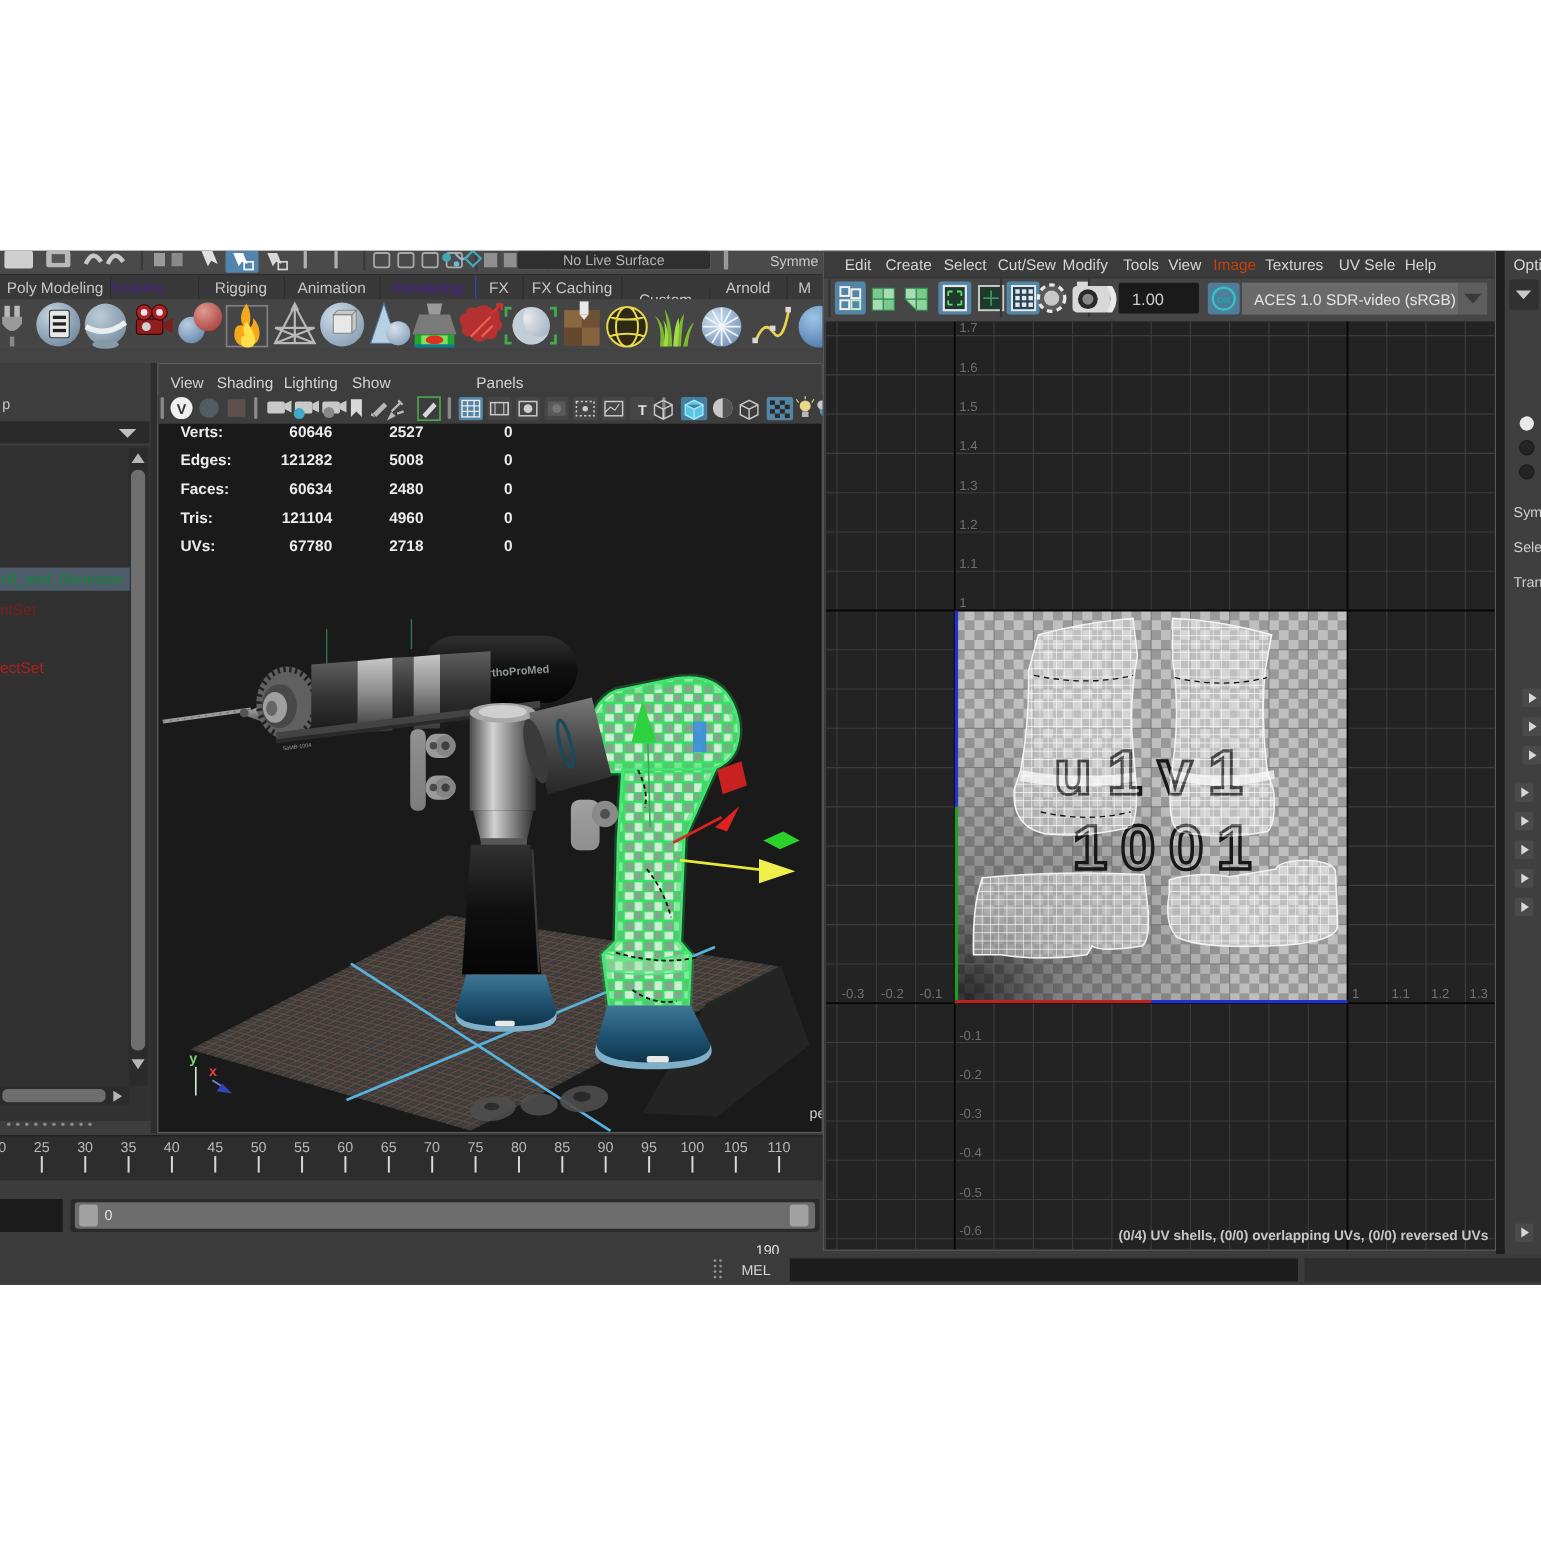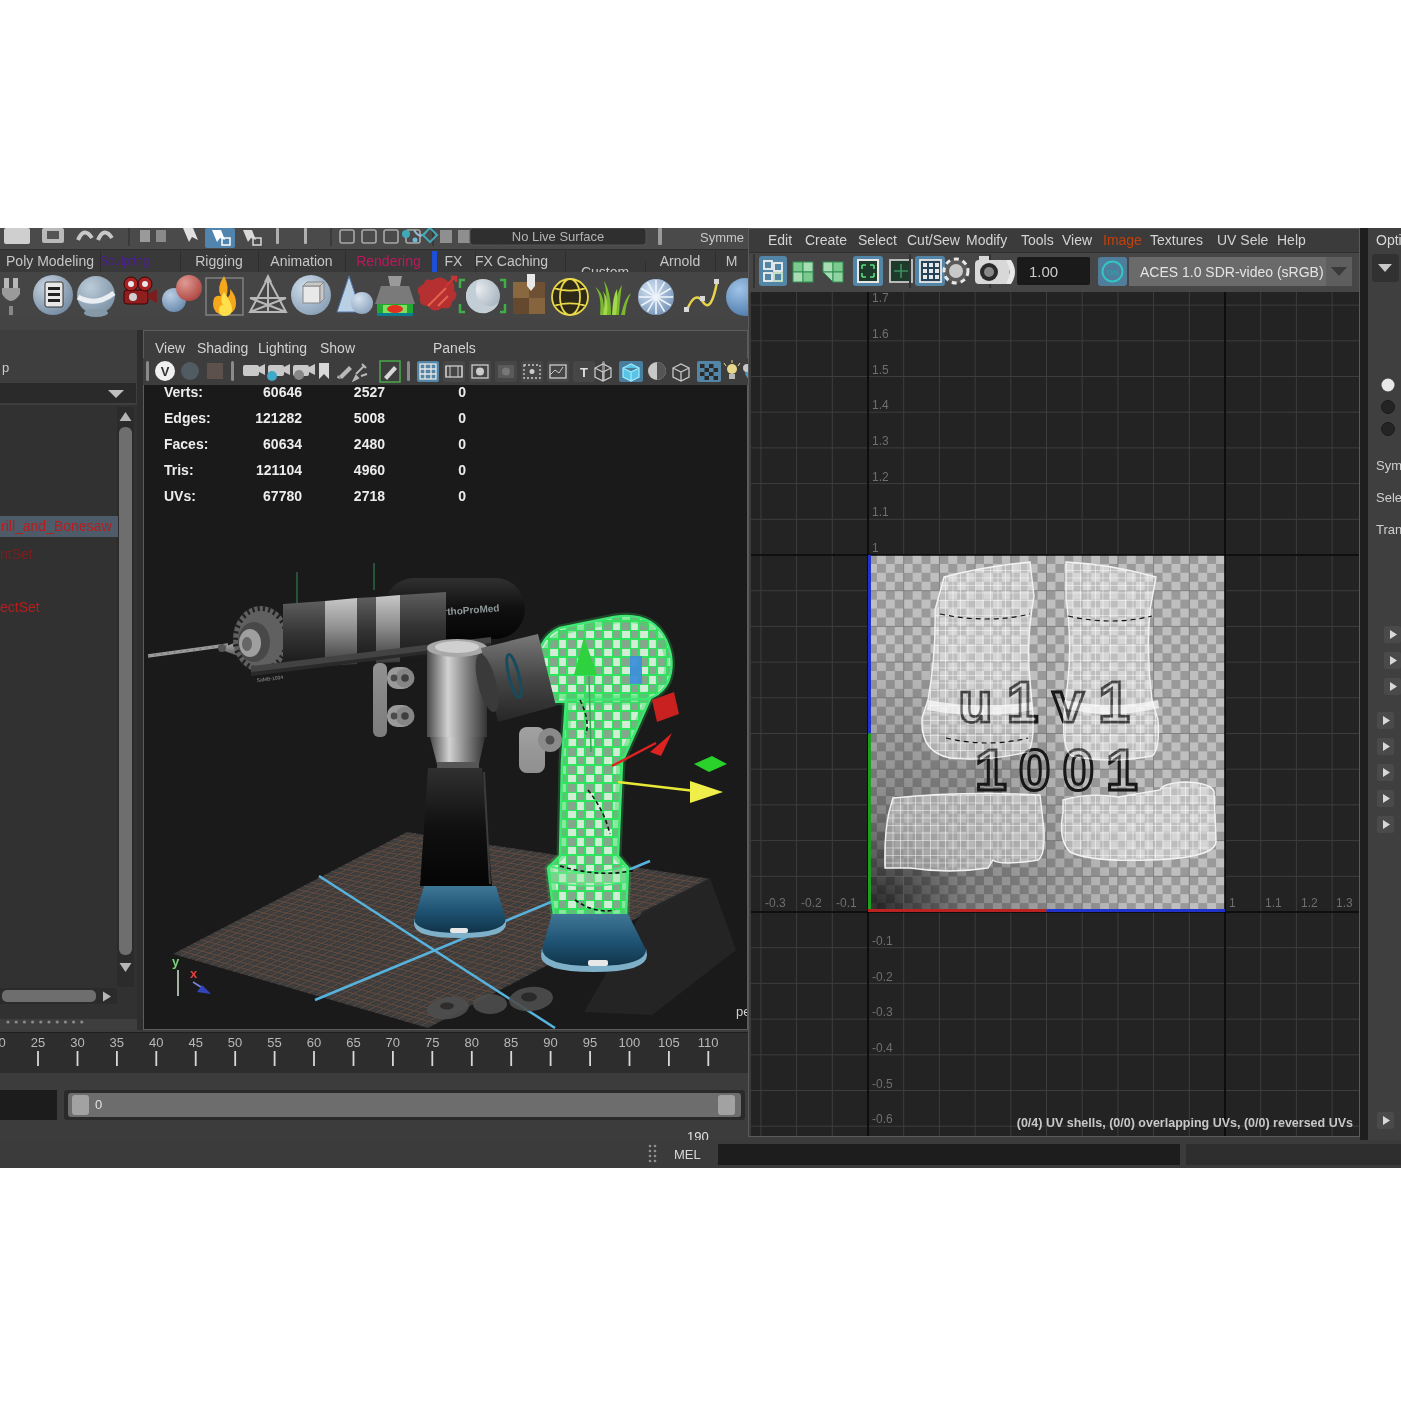--- a/index.html
+++ b/index.html
@@ -43,23 +43,23 @@
     <rect x="470" y="0" width="176" height="17" rx="3" fill="#2f2f2f" stroke="#555"></rect>
     <text x="558" y="13" font-size="13" fill="#b4b4b4" text-anchor="middle" font-family="Liberation Sans">No Live Surface</text>
     <rect x="658" y="0" width="4" height="17" rx="1" fill="#9a9a9a"></rect>
     <text x="700" y="14" font-size="13" fill="#c8c8c8" font-family="Liberation Sans">Symme</text>
   </svg>
 <div class="abs" style="left:0px;top:250px;width:748px;height:22px;background:#393939;border-bottom:1px solid #2f2f2f;"></div>
 <div class="txt" style="left:0px;top:251px;width:100px;height:21px;line-height:21px;text-align:center;font-size:14px;color:#c6c6c6;border-right:1px solid #2d2d2d;">Poly Modeling</div>
 <div class="txt" style="left:100px;top:251px;width:80px;height:21px;line-height:21px;text-align:left;font-size:12px;color:#4c1d95;border-right:1px solid #2d2d2d;">Sculpting</div>
 <div class="txt" style="left:180px;top:251px;width:78px;height:21px;line-height:21px;text-align:center;font-size:14px;color:#c6c6c6;border-right:1px solid #2d2d2d;">Rigging</div>
 <div class="txt" style="left:258px;top:251px;width:87px;height:21px;line-height:21px;text-align:center;font-size:14px;color:#c6c6c6;border-right:1px solid #2d2d2d;">Animation</div>
-<div class="txt" style="left:345px;top:251px;width:87px;height:21px;line-height:21px;text-align:center;font-size:14px;color:#be185d;border-right:5px solid #1d4ed8;">Rendering</div>
+<div class="txt" style="left:345px;top:251px;width:87px;height:21px;line-height:21px;text-align:center;font-size:14px;color:#4c1d95;border-right:1px solid #1d4ed8;">Rendering</div>
 <div class="txt" style="left:432px;top:251px;width:43px;height:21px;line-height:21px;text-align:center;font-size:14px;color:#c6c6c6;border-right:1px solid #2d2d2d;">FX</div>
-<div class="txt" style="left:475px;top:251px;width:90px;height:21px;line-height:21px;text-align:left;font-size:14px;color:#c6c6c6;border-right:1px solid #2d2d2d;">FX Caching</div>
+<div class="txt" style="left:475px;top:251px;width:90px;height:21px;line-height:21px;text-align:center;font-size:14px;color:#c6c6c6;border-right:1px solid #2d2d2d;">FX Caching</div>
 <div class="txt" style="left:565px;top:262px;width:80px;height:21px;line-height:21px;text-align:center;font-size:14px;color:#c6c6c6;border-right:1px solid #2d2d2d;">Custom</div>
 <div class="txt" style="left:645px;top:251px;width:70px;height:21px;line-height:21px;text-align:center;font-size:14px;color:#c6c6c6;border-right:1px solid #2d2d2d;">Arnold</div>
 <div class="txt" style="left:715px;top:251px;width:33px;height:21px;line-height:21px;text-align:center;font-size:14px;color:#c6c6c6;border-right:1px solid #2d2d2d;">M</div>
 <div class="abs" style="left:0px;top:272px;width:748px;height:46px;background:#454545;"></div>
 <svg class="abs" style="left:0;top:272px" width="748" height="46" viewBox="0 0 748 46">
     <path d="M4 6 l5 0 0 18 -5 0z M13 6 l5 0 0 18 -5 0z" fill="#b8b8b8"></path>
     <path d="M2 22 q9 14 18 0 l0 -6 -18 0z" fill="#9a9a9a"></path>
     <rect x="9" y="34" width="4" height="9" fill="#888"></rect>
     <radialGradient id="g53" cx="0.35" cy="0.3" r="0.9">
       <stop offset="0" stop-color="#c8d4e0"></stop>
@@ -179,21 +179,21 @@
 <div class="abs" style="left:0px;top:405px;width:137px;height:614px;background:#313131;"></div>
 <div class="abs" style="left:117px;top:407px;width:17px;height:580px;background:#2b2b2b;"></div>
 <svg class="abs" style="left:118px;top:410px" width="15" height="14">
     <path d="M7.5 2 l6 9 -12 0z" fill="#b5b5b5"></path>
   </svg>
 <div class="abs" style="left:119px;top:427px;width:13px;height:528px;background:#6e6e6e;border-radius:6px;"></div>
 <svg class="abs" style="left:118px;top:961px" width="15" height="14">
     <path d="M1.5 2 l12 0 -6 9z" fill="#b5b5b5"></path>
   </svg>
 <div class="abs" style="left:0px;top:516px;width:118px;height:21px;background:#4e5c69;"></div>
-<div class="txt" style="left:1px;top:518px;font-size:14px;color:#b91c1c;">rill_and_Bonesaw</div>
+<div class="txt" style="left:1px;top:518px;font-size:14px;color:#15803d;">rill_and_Bonesaw</div>
 <div class="txt" style="left:0px;top:546px;font-size:14px;color:#7f1d1d;">ntSet</div>
 <div class="txt" style="left:0px;top:571px;font-size:14px;color:#b91c1c;margin-top:28px;">ectSet</div>
 <div class="abs" style="left:0px;top:988px;width:117px;height:16px;background:#2b2b2b;"></div>
 <div class="abs" style="left:2px;top:990px;width:94px;height:12px;background:#6e6e6e;border-radius:5px;"></div>
 <svg class="abs" style="left:100px;top:990px" width="14" height="13">
     <path d="M3 1.5 l8 5 -8 5z" fill="#b5b5b5"></path>
   </svg>
 <svg class="abs" style="left:2px;top:1018px" width="95" height="9">
     <circle cx="6.0" cy="4" r="1.6" fill="#8a8a8a"></circle>
     <circle cx="14.2" cy="4" r="1.6" fill="#8a8a8a"></circle>

